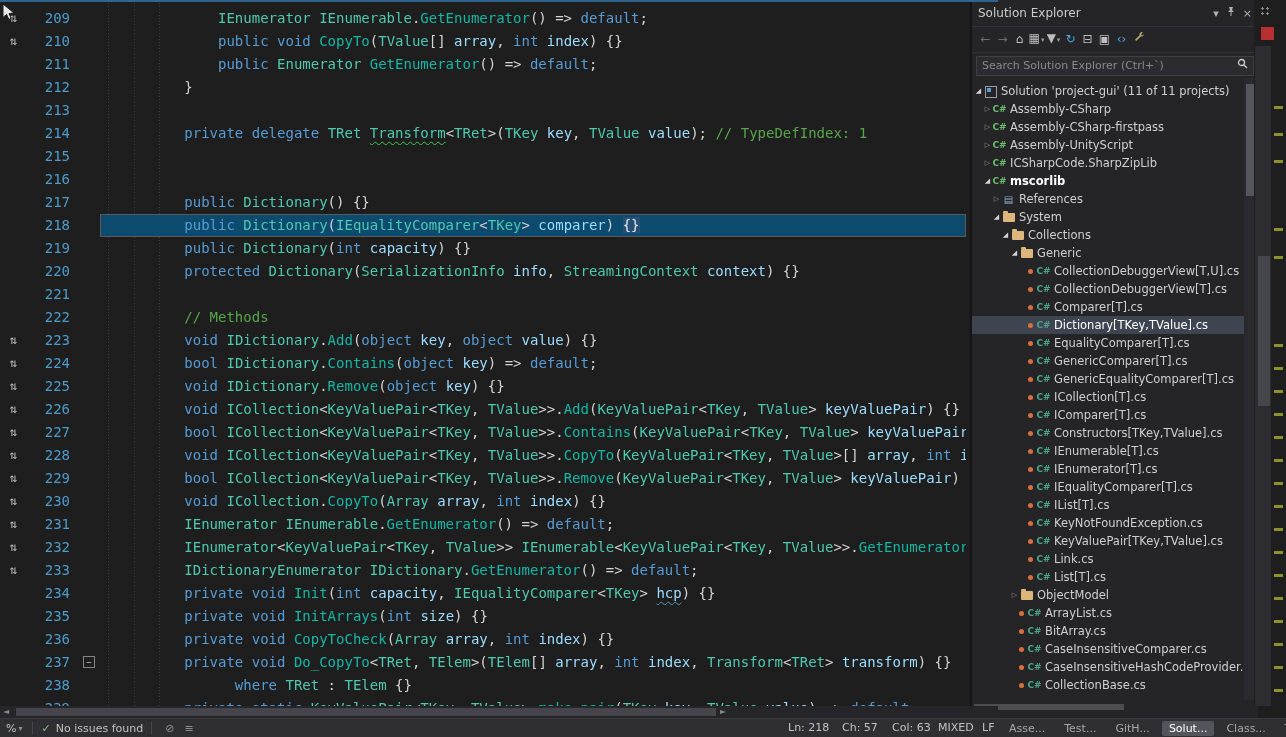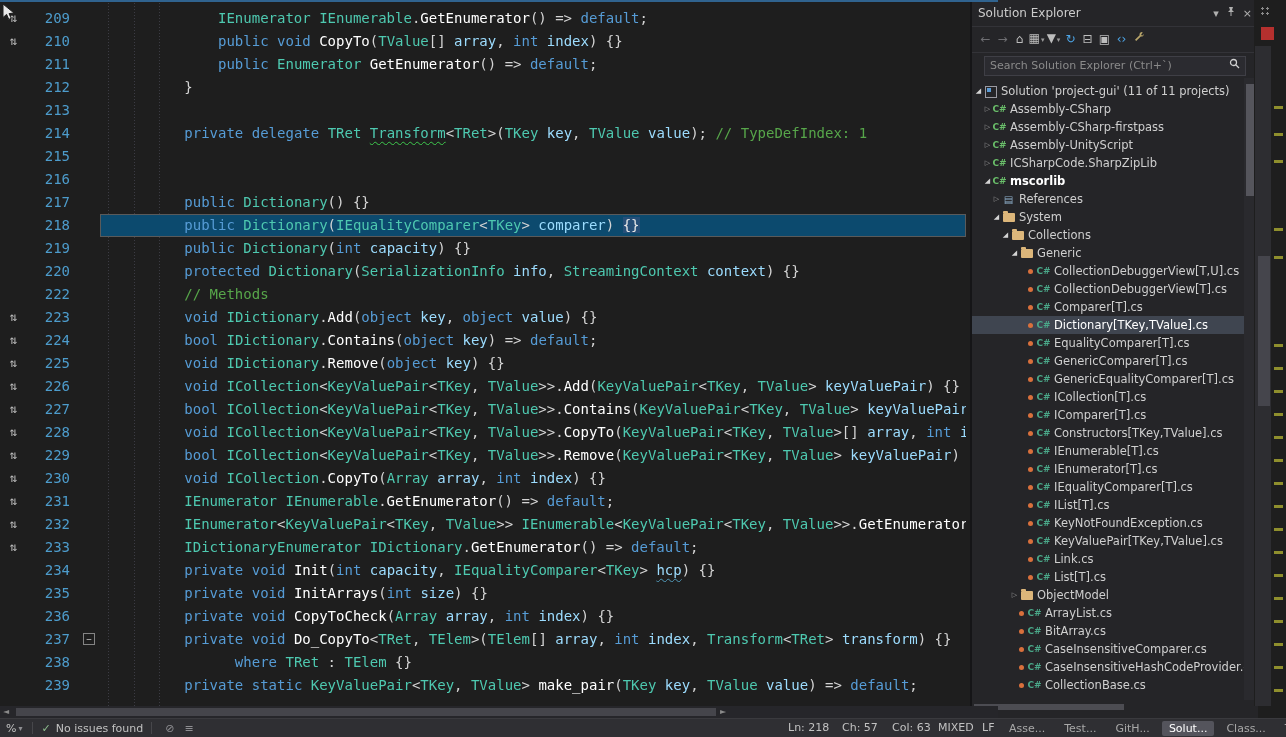--- a/index.html
+++ b/index.html
@@ -14,21 +14,21 @@
   #lines{position:absolute;left:0;top:7px;width:966px;z-index:1;}
   .line{display:flex;height:23px;line-height:23px;white-space:pre;
         font-family:"DejaVu Sans Mono","Liberation Mono",monospace;font-size:14px;}
   .g-ico{width:26px;text-align:center;color:#bdbdbd;font-size:12px;line-height:23px;}
   .g-num{width:44px;text-align:right;color:#4d9ccc;}
   .g-mar{width:30px;position:relative;}
   .fold{position:absolute;left:13px;top:5px;width:12px;height:12px;border:1px solid #848484;
         background:#1e1e1e;color:#c8c8c8;font-size:9px;line-height:11px;text-align:center;box-sizing:border-box;}
   .code{flex:1;overflow:hidden;color:#d4d4d4;position:relative;}
   .code.cur{outline:1px solid #5a5a5a;outline-offset:-1px;background:#0c4a6e;}
-  .tk-k{color:#569cd6;} .tk-t{color:#4ec9b0;} .tk-m{color:#ffffff;}
+  .tk-k{color:#569cd6;} .tk-t{color:#4ec9b0;} .tk-m{color:#14b8a6;}
   .tk-v{color:#9cdcfe;} .tk-c{color:#57a64a;} .tk-p{color:#d4d4d4;}
   .tk-sel{background:#264f78;color:#e8e8e8;}
   .sq-g{text-decoration:underline;text-decoration-style:wavy;text-decoration-color:#3ec94e;text-decoration-thickness:1px;text-underline-offset:3px;}
   .sq-b{text-decoration:underline;text-decoration-style:wavy;text-decoration-color:#519aba;text-decoration-thickness:1px;text-underline-offset:3px;}
   #cursor-svg{position:absolute;left:1px;top:3px;z-index:20;}
 
   
   #ed-scroll{position:absolute;right:0;top:0;width:32px;height:706px;background:#1e1e1e;z-index:8;}
   #ed-scroll .grip{position:absolute;left:6px;top:6px;width:11px;height:11px;
       background-image:radial-gradient(#8a8a8a 1px,transparent 1.3px);background-size:5px 5px;}
@@ -45,21 +45,21 @@
   
   #sx{position:absolute;left:970px;top:0;width:288px;height:718px;background:#252528;
       border-left:2px solid #151517;box-sizing:border-box;font-size:11.5px;}
   #sx-title{height:26px;display:flex;align-items:center;padding:0 6px;color:#cccccc;font-size:12px;}
   #sx-title .sp{flex:1;}
   .t-ico{margin-left:7px;color:#b0b0b0;font-size:11px;cursor:default;}
   #sx-toolbar{height:25px;display:flex;align-items:center;padding:0 5px;border-top:1px solid #333338;border-bottom:1px solid #333338;}
   .tbi{min-width:17px;text-align:center;color:#bdbdbd;font-size:12px;line-height:23px;}
   .tbi .car{font-size:7px;color:#9a9a9a;margin-left:1px;}
   .tbi.blue{color:#4da6e8;}
-  #sx-search{height:26px;display:flex;align-items:center;padding:0 12px;}
+  #sx-search{height:26px;display:flex;align-items:center;padding:0 4px;}
   #sx-search .box{flex:1;height:18px;line-height:18px;background:#2b2b30;border:1px solid #3f3f46;
       color:#8a8a8a;padding:0 5px;font-size:11px;display:flex;align-items:center;}
   #sx-search .box .ph{flex:1;}
   #sx-tree{position:absolute;left:0;top:78px;right:14px;bottom:18px;overflow:hidden;padding-top:4px;}
   .trow{height:18px;display:flex;align-items:center;color:#cfcfcf;white-space:nowrap;}
   .trow.selrow{background:#3f4550;color:#ffffff;}
   .trow .arr{width:9px;font-size:7px;text-align:center;flex:none;}
   .arr.exp{color:#d4d4d4;} .arr.col{color:#9a9a9a;}
   .dot{width:6px;height:5px;flex:none;margin-right:2px;position:relative;}
   .dot::after{content:"";position:absolute;left:0;top:0;width:5px;height:5px;border-radius:50%;background:#d9703c;}
@@ -106,20 +106,21 @@
         <div class="line"><div class="g-ico"></div><div class="g-num">211</div><div class="g-mar"></div><div class="code"><span class="tk-p">              </span><span class="tk-k">public</span><span class="tk-p"> </span><span class="tk-t">Enumerator</span><span class="tk-p"> </span><span class="tk-m">GetEnumerator</span><span class="tk-p">() =&gt; </span><span class="tk-k">default</span><span class="tk-p">;</span></div></div>
         <div class="line"><div class="g-ico"></div><div class="g-num">212</div><div class="g-mar"></div><div class="code"><span class="tk-p">          </span><span class="tk-p">}</span></div></div>
         <div class="line"><div class="g-ico"></div><div class="g-num">213</div><div class="g-mar"></div><div class="code"><span class="tk-p"></span></div></div>
         <div class="line"><div class="g-ico"></div><div class="g-num">214</div><div class="g-mar"></div><div class="code"><span class="tk-p">          </span><span class="tk-k">private</span><span class="tk-p"> </span><span class="tk-k">delegate</span><span class="tk-p"> </span><span class="tk-t">TRet</span><span class="tk-p"> </span><span class="tk-t sq-g">Transform</span><span class="tk-p">&lt;</span><span class="tk-t">TRet</span><span class="tk-p">&gt;(</span><span class="tk-t">TKey</span><span class="tk-p"> </span><span class="tk-v">key</span><span class="tk-p">, </span><span class="tk-t">TValue</span><span class="tk-p"> </span><span class="tk-v">value</span><span class="tk-p">); </span><span class="tk-c">// TypeDefIndex: 1</span></div></div>
         <div class="line"><div class="g-ico"></div><div class="g-num">215</div><div class="g-mar"></div><div class="code"><span class="tk-p"></span></div></div>
         <div class="line"><div class="g-ico"></div><div class="g-num">216</div><div class="g-mar"></div></div>
         <div class="line"><div class="g-ico"></div><div class="g-num">217</div><div class="g-mar"></div><div class="code"><span class="tk-p">          </span><span class="tk-k">public</span><span class="tk-p"> </span><span class="tk-t">Dictionary</span><span class="tk-p">() {}</span></div></div>
         <div class="line"><div class="g-ico"></div><div class="g-num">218</div><div class="g-mar"></div><div class="code cur"><span class="tk-p">          </span><span class="tk-k">public</span><span class="tk-p"> </span><span class="tk-t">Dictionary</span><span class="tk-p">(</span><span class="tk-t">IEqualityComparer</span><span class="tk-p">&lt;</span><span class="tk-t">TKey</span><span class="tk-p">&gt; </span><span class="tk-v">comparer</span><span class="tk-p">) </span><span class="tk-sel">{}</span></div></div>
         <div class="line"><div class="g-ico"></div><div class="g-num">219</div><div class="g-mar"></div><div class="code"><span class="tk-p">          </span><span class="tk-k">public</span><span class="tk-p"> </span><span class="tk-t">Dictionary</span><span class="tk-p">(</span><span class="tk-k">int</span><span class="tk-p"> </span><span class="tk-v">capacity</span><span class="tk-p">) {}</span></div></div>
         <div class="line"><div class="g-ico"></div><div class="g-num">220</div><div class="g-mar"></div><div class="code"><span class="tk-p">          </span><span class="tk-k">protected</span><span class="tk-p"> </span><span class="tk-t">Dictionary</span><span class="tk-p">(</span><span class="tk-t">SerializationInfo</span><span class="tk-p"> </span><span class="tk-v">info</span><span class="tk-p">, </span><span class="tk-t">StreamingContext</span><span class="tk-p"> </span><span class="tk-v">context</span><span class="tk-p">) {}</span></div></div>
+        <div class="line"><div class="g-ico"></div><div class="g-num">221</div><div class="g-mar"></div><div class="code"><span class="tk-p"></span></div></div>
         <div class="line"><div class="g-ico"></div><div class="g-num">222</div><div class="g-mar"></div><div class="code"><span class="tk-p">          </span><span class="tk-c">// Methods</span></div></div>
         <div class="line"><div class="g-ico"><span>⇅</span></div><div class="g-num">223</div><div class="g-mar"></div><div class="code"><span class="tk-p">          </span><span class="tk-k">void</span><span class="tk-p"> </span><span class="tk-t">IDictionary</span><span class="tk-p">.</span><span class="tk-m">Add</span><span class="tk-p">(</span><span class="tk-k">object</span><span class="tk-p"> </span><span class="tk-v">key</span><span class="tk-p">, </span><span class="tk-k">object</span><span class="tk-p"> </span><span class="tk-v">value</span><span class="tk-p">) {}</span></div></div>
         <div class="line"><div class="g-ico"><span>⇅</span></div><div class="g-num">224</div><div class="g-mar"></div><div class="code"><span class="tk-p">          </span><span class="tk-k">bool</span><span class="tk-p"> </span><span class="tk-t">IDictionary</span><span class="tk-p">.</span><span class="tk-m">Contains</span><span class="tk-p">(</span><span class="tk-k">object</span><span class="tk-p"> </span><span class="tk-v">key</span><span class="tk-p">) =&gt; </span><span class="tk-k">default</span><span class="tk-p">;</span></div></div>
         <div class="line"><div class="g-ico"><span>⇅</span></div><div class="g-num">225</div><div class="g-mar"></div><div class="code"><span class="tk-p">          </span><span class="tk-k">void</span><span class="tk-p"> </span><span class="tk-t">IDictionary</span><span class="tk-p">.</span><span class="tk-m">Remove</span><span class="tk-p">(</span><span class="tk-k">object</span><span class="tk-p"> </span><span class="tk-v">key</span><span class="tk-p">) {}</span></div></div>
         <div class="line"><div class="g-ico"><span>⇅</span></div><div class="g-num">226</div><div class="g-mar"></div><div class="code"><span class="tk-p">          </span><span class="tk-k">void</span><span class="tk-p"> </span><span class="tk-t">ICollection</span><span class="tk-p">&lt;</span><span class="tk-t">KeyValuePair</span><span class="tk-p">&lt;</span><span class="tk-t">TKey</span><span class="tk-p">, </span><span class="tk-t">TValue</span><span class="tk-p">&gt;&gt;.</span><span class="tk-m">Add</span><span class="tk-p">(</span><span class="tk-t">KeyValuePair</span><span class="tk-p">&lt;</span><span class="tk-t">TKey</span><span class="tk-p">, </span><span class="tk-t">TValue</span><span class="tk-p">&gt; </span><span class="tk-v">keyValuePair</span><span class="tk-p">) {}</span></div></div>
         <div class="line"><div class="g-ico"><span>⇅</span></div><div class="g-num">227</div><div class="g-mar"></div><div class="code"><span class="tk-p">          </span><span class="tk-k">bool</span><span class="tk-p"> </span><span class="tk-t">ICollection</span><span class="tk-p">&lt;</span><span class="tk-t">KeyValuePair</span><span class="tk-p">&lt;</span><span class="tk-t">TKey</span><span class="tk-p">, </span><span class="tk-t">TValue</span><span class="tk-p">&gt;&gt;.</span><span class="tk-m">Contains</span><span class="tk-p">(</span><span class="tk-t">KeyValuePair</span><span class="tk-p">&lt;</span><span class="tk-t">TKey</span><span class="tk-p">, </span><span class="tk-t">TValue</span><span class="tk-p">&gt; </span><span class="tk-v">keyValuePair</span></div></div>
         <div class="line"><div class="g-ico"><span>⇅</span></div><div class="g-num">228</div><div class="g-mar"></div><div class="code"><span class="tk-p">          </span><span class="tk-k">void</span><span class="tk-p"> </span><span class="tk-t">ICollection</span><span class="tk-p">&lt;</span><span class="tk-t">KeyValuePair</span><span class="tk-p">&lt;</span><span class="tk-t">TKey</span><span class="tk-p">, </span><span class="tk-t">TValue</span><span class="tk-p">&gt;&gt;.</span><span class="tk-m">CopyTo</span><span class="tk-p">(</span><span class="tk-t">KeyValuePair</span><span class="tk-p">&lt;</span><span class="tk-t">TKey</span><span class="tk-p">, </span><span class="tk-t">TValue</span><span class="tk-p">&gt;[] </span><span class="tk-v">array</span><span class="tk-p">, </span><span class="tk-k">int</span><span class="tk-p"> </span><span class="tk-v">index</span></div></div>
         <div class="line"><div class="g-ico"><span>⇅</span></div><div class="g-num">229</div><div class="g-mar"></div><div class="code"><span class="tk-p">          </span><span class="tk-k">bool</span><span class="tk-p"> </span><span class="tk-t">ICollection</span><span class="tk-p">&lt;</span><span class="tk-t">KeyValuePair</span><span class="tk-p">&lt;</span><span class="tk-t">TKey</span><span class="tk-p">, </span><span class="tk-t">TValue</span><span class="tk-p">&gt;&gt;.</span><span class="tk-m">Remove</span><span class="tk-p">(</span><span class="tk-t">KeyValuePair</span><span class="tk-p">&lt;</span><span class="tk-t">TKey</span><span class="tk-p">, </span><span class="tk-t">TValue</span><span class="tk-p">&gt; </span><span class="tk-v">keyValuePair</span><span class="tk-p">) =&gt; </span></div></div>
         <div class="line"><div class="g-ico"><span>⇅</span></div><div class="g-num">230</div><div class="g-mar"></div><div class="code"><span class="tk-p">          </span><span class="tk-k">void</span><span class="tk-p"> </span><span class="tk-t">ICollection</span><span class="tk-p">.</span><span class="tk-m">CopyTo</span><span class="tk-p">(</span><span class="tk-t">Array</span><span class="tk-p"> </span><span class="tk-v">array</span><span class="tk-p">, </span><span class="tk-k">int</span><span class="tk-p"> </span><span class="tk-v">index</span><span class="tk-p">) {}</span></div></div>
         <div class="line"><div class="g-ico"><span>⇅</span></div><div class="g-num">231</div><div class="g-mar"></div><div class="code"><span class="tk-p">          </span><span class="tk-t">IEnumerator</span><span class="tk-p"> </span><span class="tk-t">IEnumerable</span><span class="tk-p">.</span><span class="tk-m">GetEnumerator</span><span class="tk-p">() =&gt; </span><span class="tk-k">default</span><span class="tk-p">;</span></div></div>

